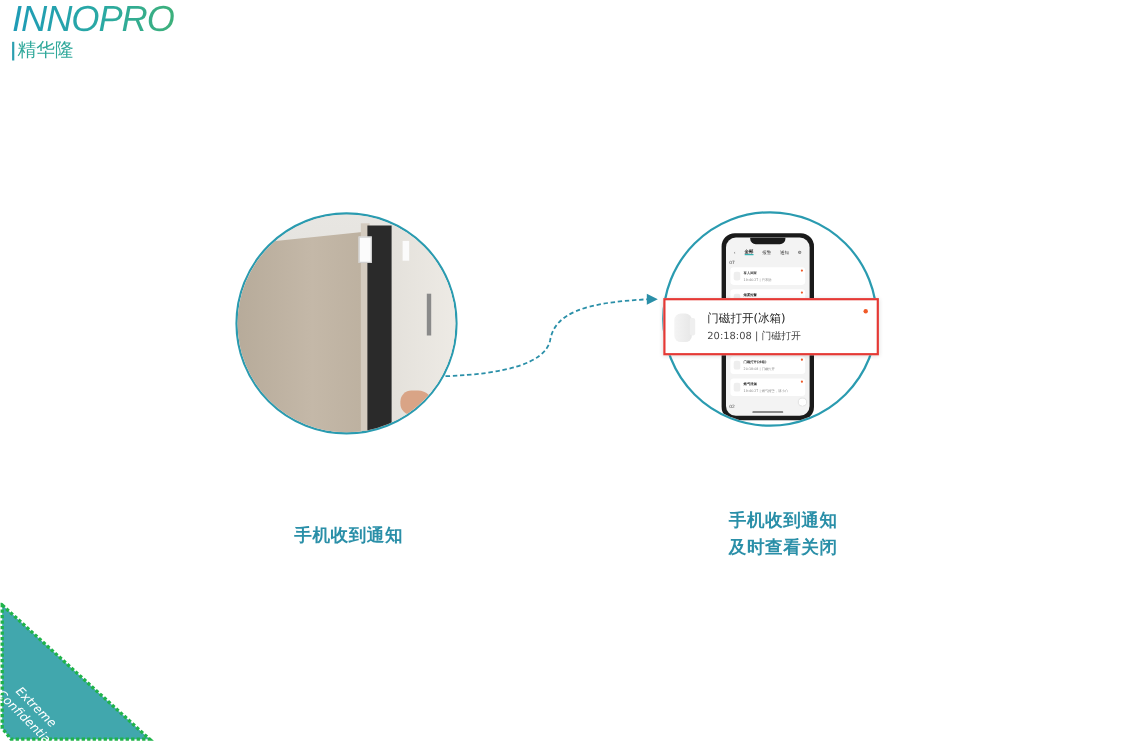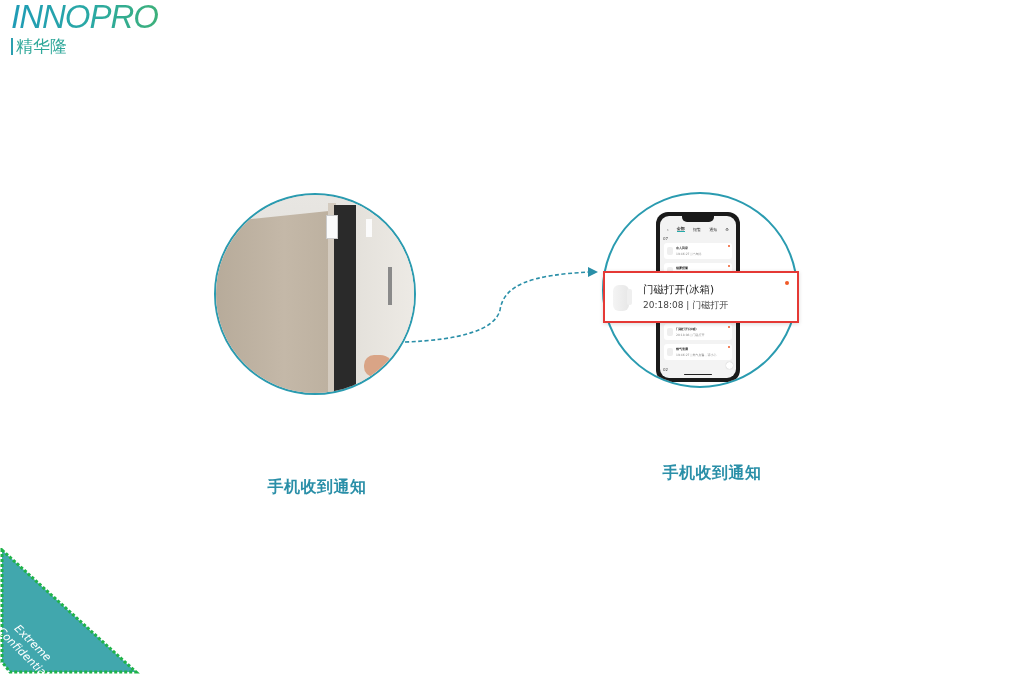--- a/index.html
+++ b/index.html
@@ -135,20 +135,21 @@
   <div class="notif-icon"></div>
   <div class="notif-icon2"></div>
   <div class="notif-title">门磁打开(冰箱)</div>
   <div class="notif-sub">20:18:08 | 门磁打开</div>
   <div class="notif-dot"></div>
 </div>
 
 <div class="caption cap-left">手机收到通知</div>
 <div class="caption cap-right">
   <div>手机收到通知</div>
+  <div>及时查看关闭</div>
 </div>
 
 <svg class="conf" width="140" height="127" viewBox="0 0 140 127">
   <polygon points="2,2 136,124 10,124 2,114" fill="#41a7ad" stroke="#1fb34a" stroke-width="3" stroke-dasharray="3,2"></polygon>
 </svg>
 <div class="conf-text">
   <div>Extreme</div>
   <div>Confidential</div>
 </div>
 

